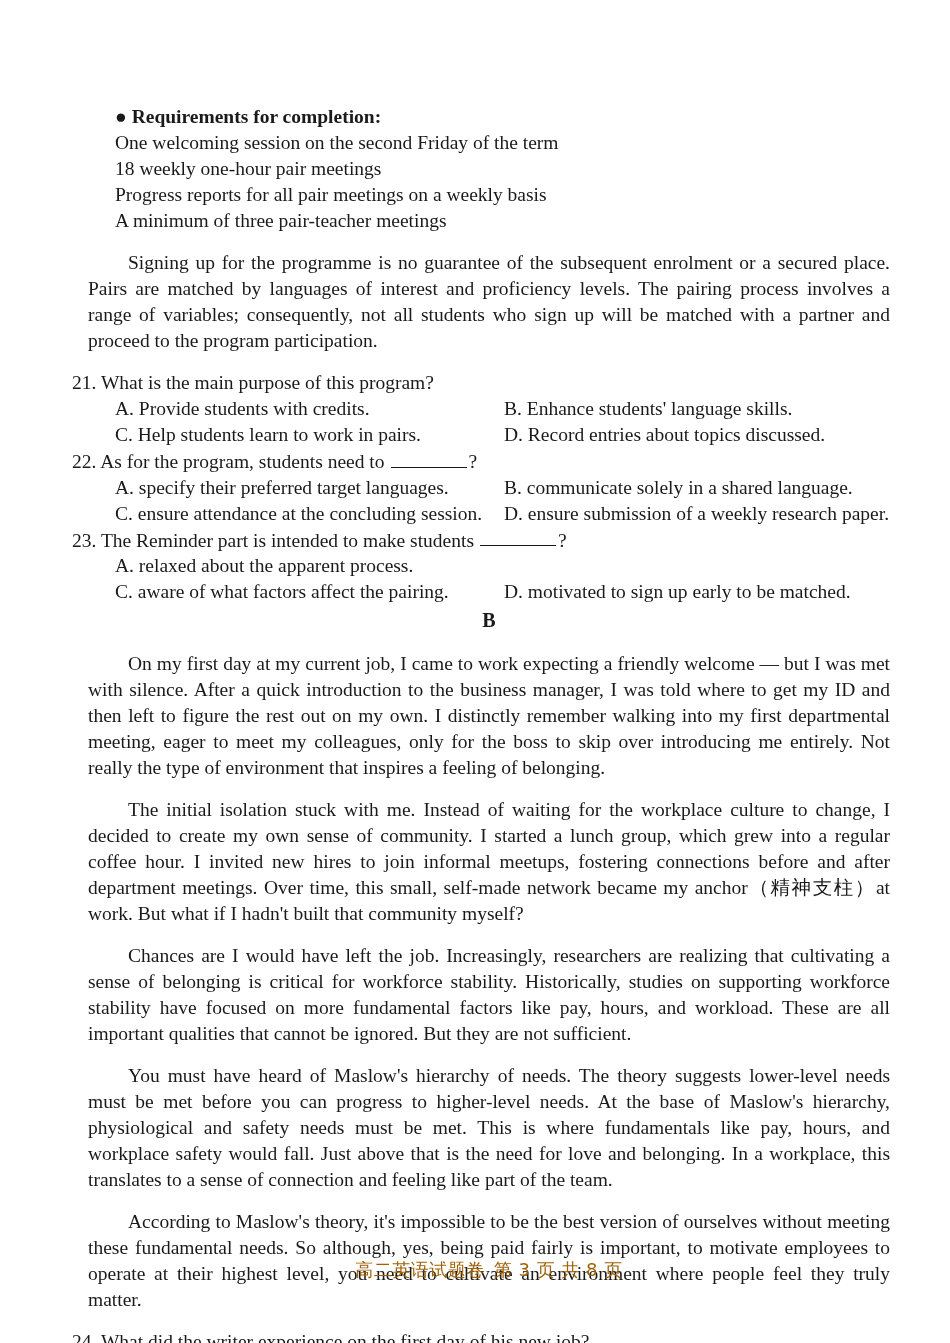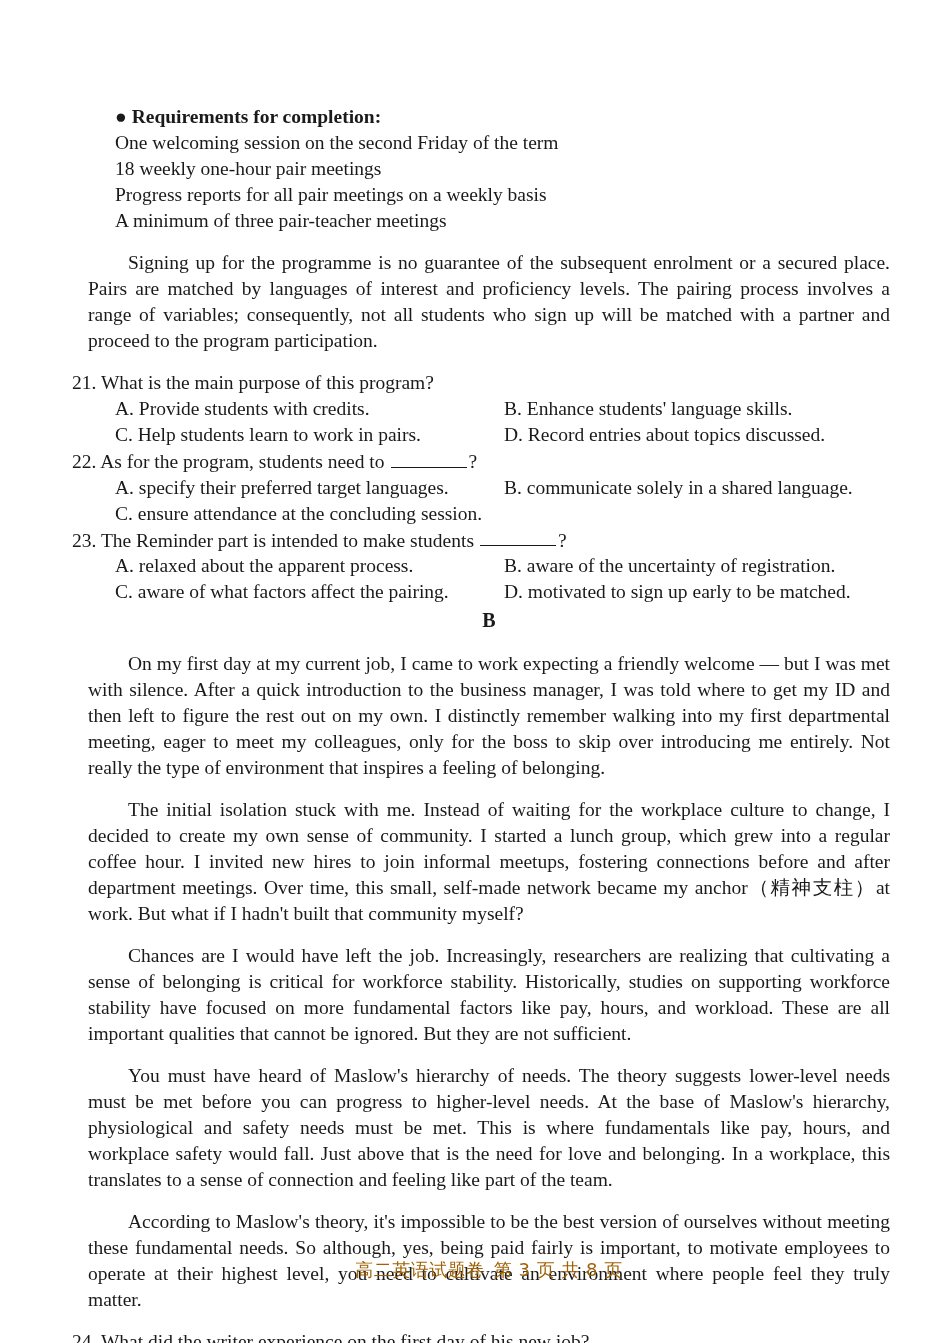--- a/index.html
+++ b/index.html
@@ -144,30 +144,30 @@
 
     <div class="question">
       <span class="q-stem"><span>22. As for the program, students need to</span><span class="blank"></span><span>?</span></span>
       <span class="opts">
         <span class="opt-row">
           <span class="opt-a">A. specify their preferred target languages.</span>
           <span class="opt-b">B. communicate solely in a shared language.</span>
         </span>
         <span class="opt-row">
           <span class="opt-c">C. ensure attendance at the concluding session.</span>
+          <span class="opt-d">D. ensure submission of a weekly research paper.</span>
         </span>
       </span>
     </div>
 
     <div class="question">
       <span class="q-stem"><span>23. The Reminder part is intended to make students</span><span class="blank"></span><span>?</span></span>
       <span class="opts">
         <span class="opt-row">
           <span class="opt-a">A. relaxed about the apparent process.</span>
-          <span class="opt-b">B. aware of the uncertainty of registration.</span>
         </span>
         <span class="opt-row">
           <span class="opt-c">C. aware of what factors affect the pairing.</span>
           <span class="opt-d">D. motivated to sign up early to be matched.</span>
         </span>
       </span>
     </div>
 
     <p class="section-letter">B</p>
 

